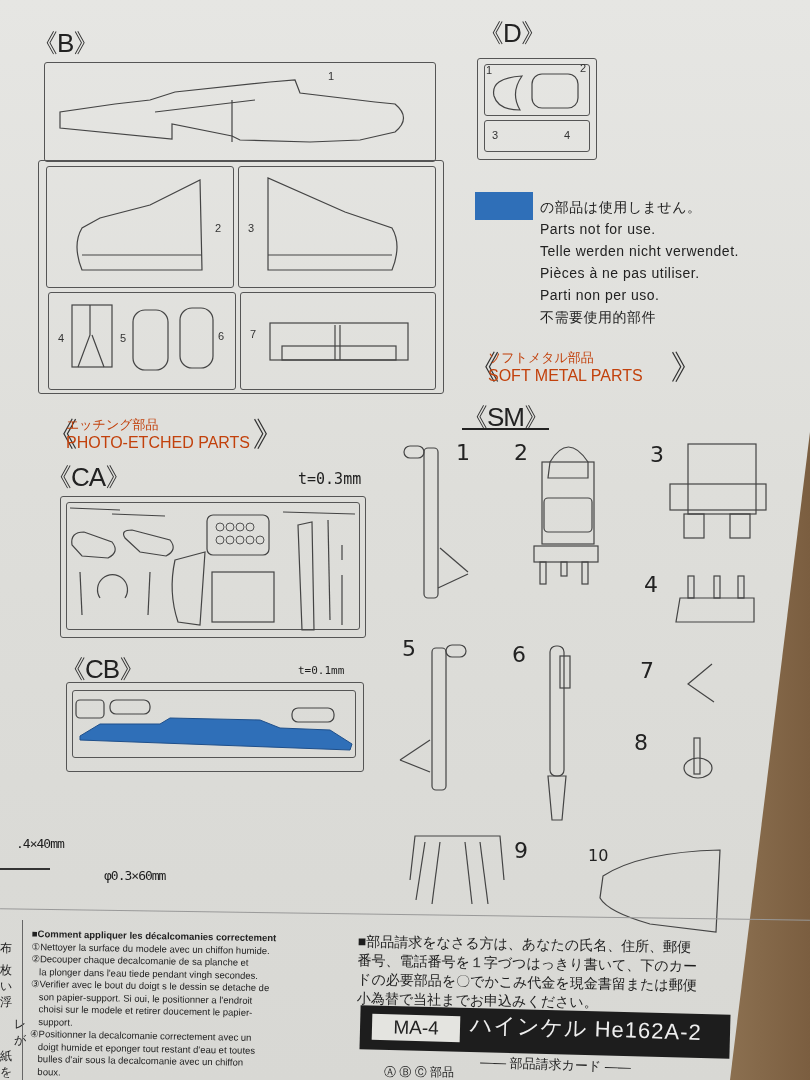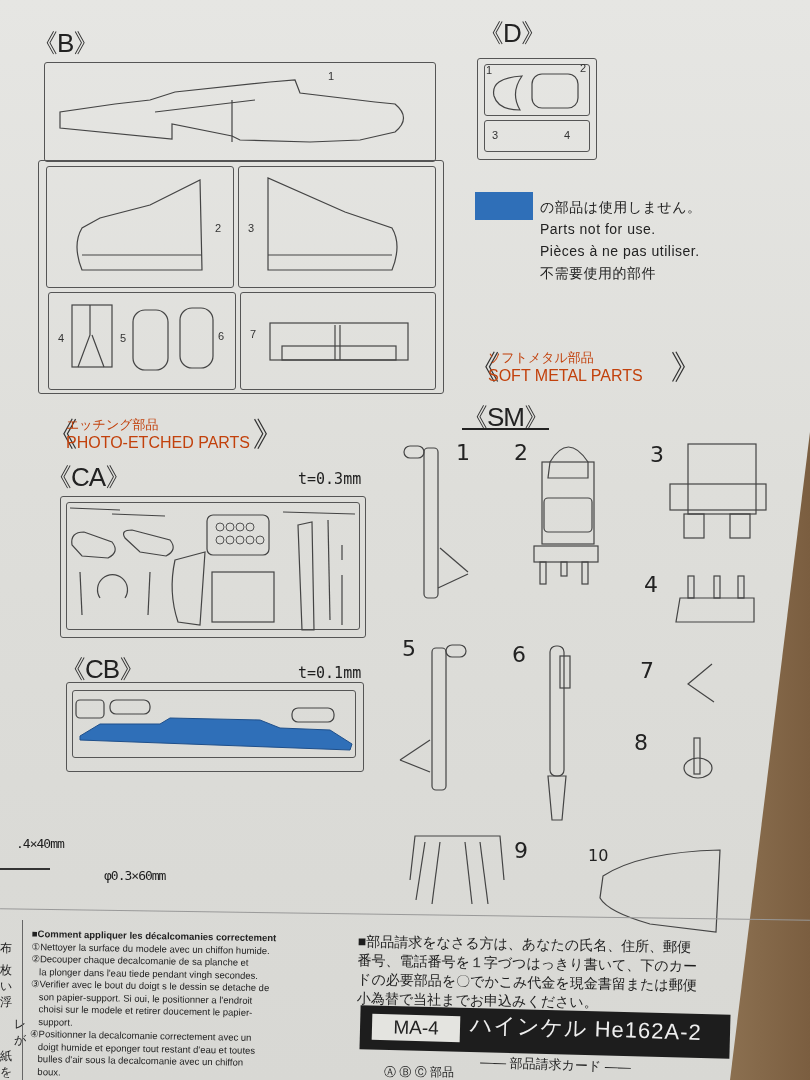--- a/index.html
+++ b/index.html
@@ -101,21 +101,23 @@
 </svg>
 <span class="num" style="left:486px;top:64px;">1</span>
 <span class="num" style="left:580px;top:62px;">2</span>
 <span class="num" style="left:492px;top:129px;">3</span>
 <span class="num" style="left:564px;top:129px;">4</span>
 
 <div class="abs" style="left: 475px; top: 192px; width: 58px; height: 28px; background: rgb(47, 111, 184);" id="swatch"></div>
 <div class="abs legend-line" style="left:540px;top:196px;">
   <div>の部品は使用しません。</div>
   <div>Parts not for use.</div>
+  <div>Telle werden nicht verwendet.</div>
   <div>Pièces à ne pas utiliser.</div>
+  <div>Parti non per uso.</div>
   <div>不需要使用的部件</div>
 </div>
 
 <div class="abs" style="left:466px;top:345px;">
   <span class="abs br" style="left:0;top:0;font-size:34px;">《</span>
   <div class="abs hdr" style="left:22px;top:4px;font-size:13px;white-space:nowrap;">ソフトメタル部品</div>
   <div class="abs hdr" style="left:22px;top:22px;white-space:nowrap;text-align:right;">SOFT METAL PARTS</div>
   <span class="abs br" style="left:204px;top:0;font-size:34px;">》</span>
 </div>
 
@@ -235,21 +237,21 @@
   <path class="stroke" d="M298,525 L312,522 L314,630 L302,630 Z"></path>
   <line class="stroke" x1="328" y1="520" x2="330" y2="620"></line>
   <line class="stroke" x1="342" y1="545" x2="342" y2="560"></line>
   <line class="stroke" x1="342" y1="575" x2="342" y2="625"></line>
   <line class="stroke" x1="283" y1="512" x2="355" y2="514"></line>
 </svg>
 
 <div class="abs sec-title" style="left:60px;top:652px;text-align:right;">
   <span class="br">《</span><span>CB</span><span class="br">》</span>
 </div>
-<div class="abs" style="left:298px;top:664px;font-size:15px;font-family:'DejaVu Sans Mono',monospace;">t=0.1mm</div>
+<div class="abs" style="left:298px;top:664px;font-size:11px;font-family:'DejaVu Sans Mono',monospace;">t=0.1mm</div>
 <div class="frame" style="left:66px;top:682px;width:296px;height:88px;"></div>
 <div class="frame" style="left:72px;top:690px;width:282px;height:66px;border-width:1px;"></div>
 <svg style="left:0;top:0;" width="810" height="1080">
   <rect class="stroke" x="76" y="700" width="28" height="18" rx="4"></rect>
   <rect class="stroke" x="110" y="700" width="40" height="14" rx="6"></rect>
   <rect class="stroke" x="292" y="708" width="42" height="14" rx="6"></rect>
   <path id="blue-strip" d="M80,736 L100,724 L160,724 L170,718 L260,720 L280,728 L330,730 L352,744 L350,750 L80,740 Z" fill="#2f6fb8" stroke="#1f4f8a"></path>
 </svg>
 
 <div class="abs" style="left:0;top:836px;font-size:13px;font-family:'DejaVu Sans Mono',monospace;letter-spacing:-1px;margin-left:16px;">.4×40mm</div>

